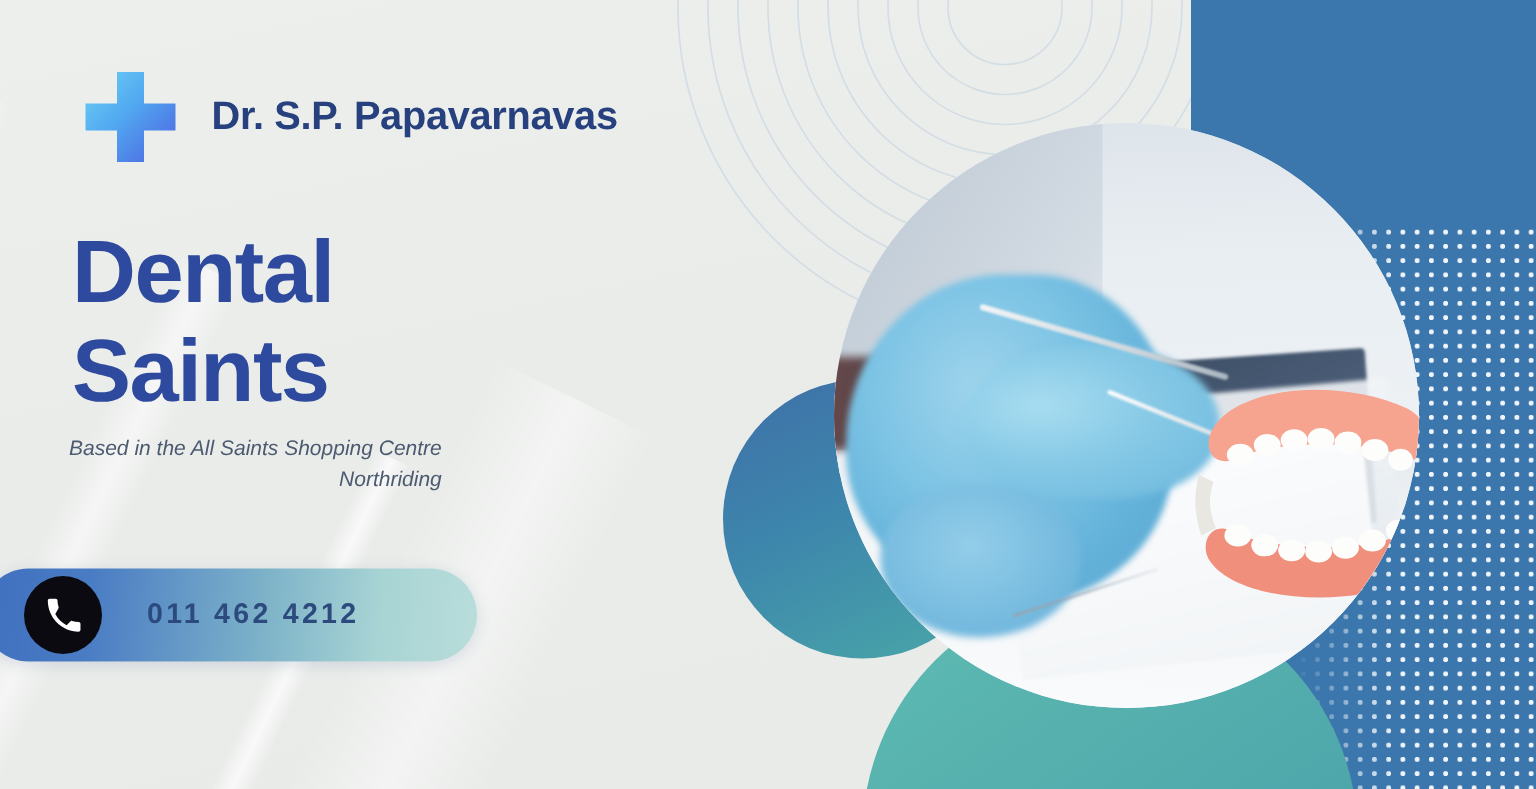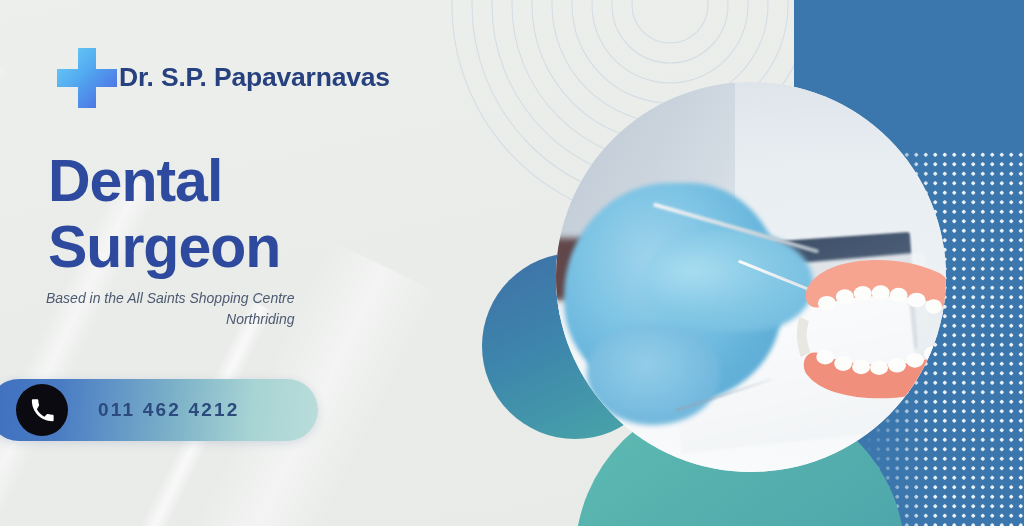--- a/index.html
+++ b/index.html
@@ -198,20 +198,21 @@
   }
   .ph-teeth svg { width: 100%; height: 100%; display: block; }
 
   
   .logo-block {
     position: absolute;
     left: 55px;
     top: 46px;
     display: flex;
     align-items: center;
+    gap: 22px;
   }
   .cross {
     width: 64px;
     height: 64px;
     flex: 0 0 64px;
   }
   .cross svg { display: block; width: 100%; height: 100%; }
   .logo-text { display: flex; flex-direction: column; gap: 2px; }
   .doc-name {
     font-size: 26.5px;
@@ -391,21 +392,21 @@
         <path d="M23 2 h18 v21 h21 v18 h-21 v21 h-18 v-21 h-21 v-18 h21 z" fill="url(#crossGrad)"></path>
       </svg>
     </div>
     <div class="logo-text">
       <div class="doc-name">Dr. S.P. Papavarnavas</div>
     </div>
   </div>
 
   <div class="headline z6">
     <span class="l1">Dental</span>
-    <span class="l2">Surgeon</span>
+    <span class="l2">Saints</span>
   </div>
 
   <div class="address z6">
     <span>Based in the All Saints Shopping Centre</span>
     <span>Northriding</span>
   </div>
 
   <div class="phone-pill z6">
     <div class="phone-icon-wrap">
       <svg viewBox="0 0 24 24" fill="#ffffff">

